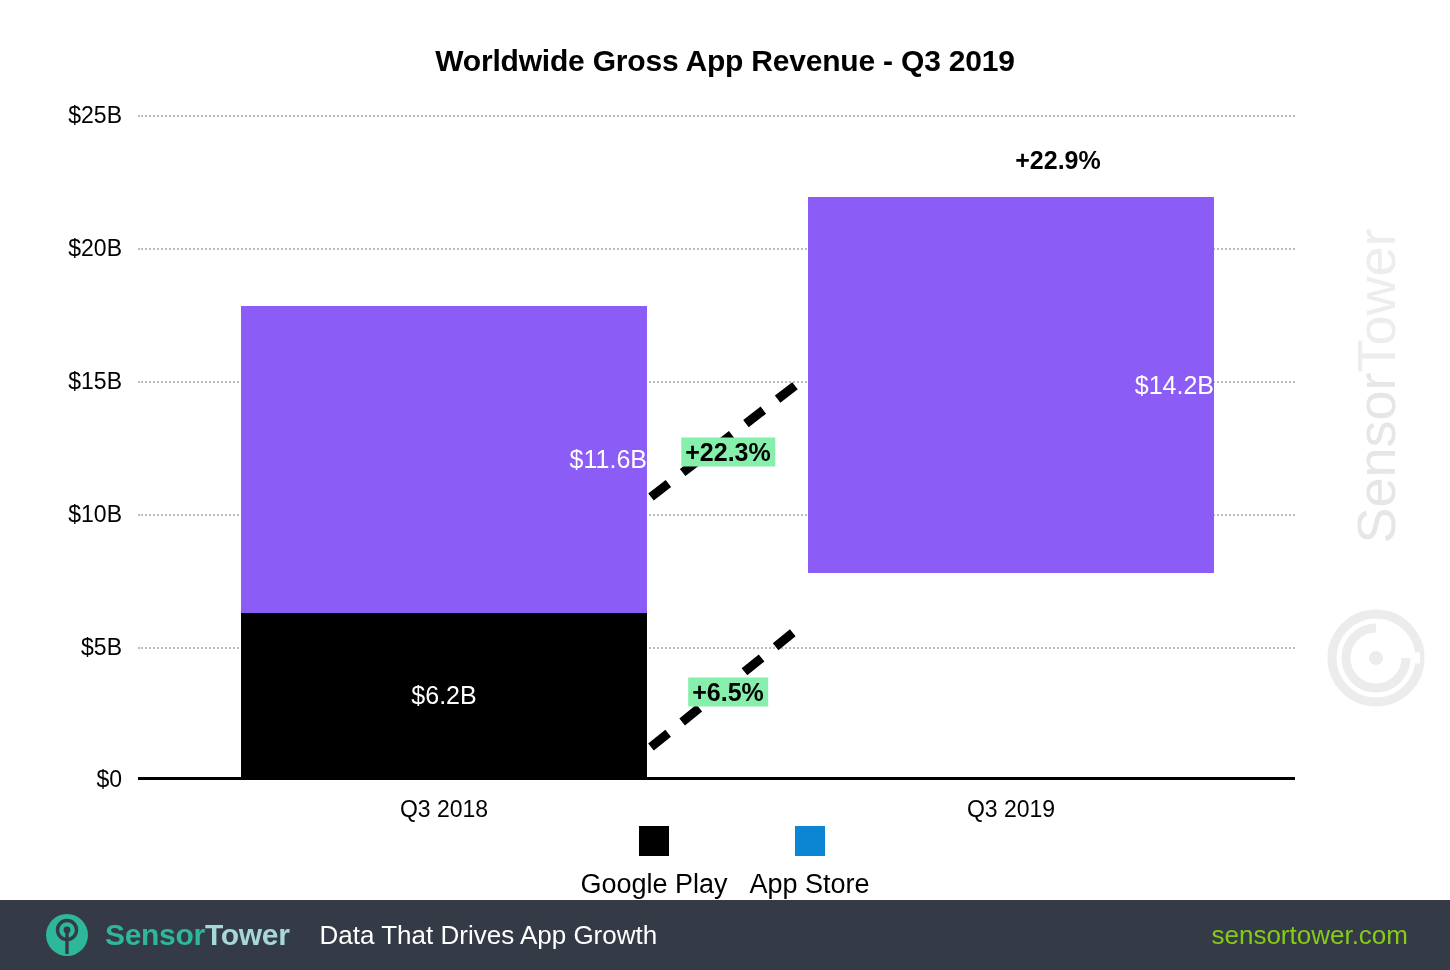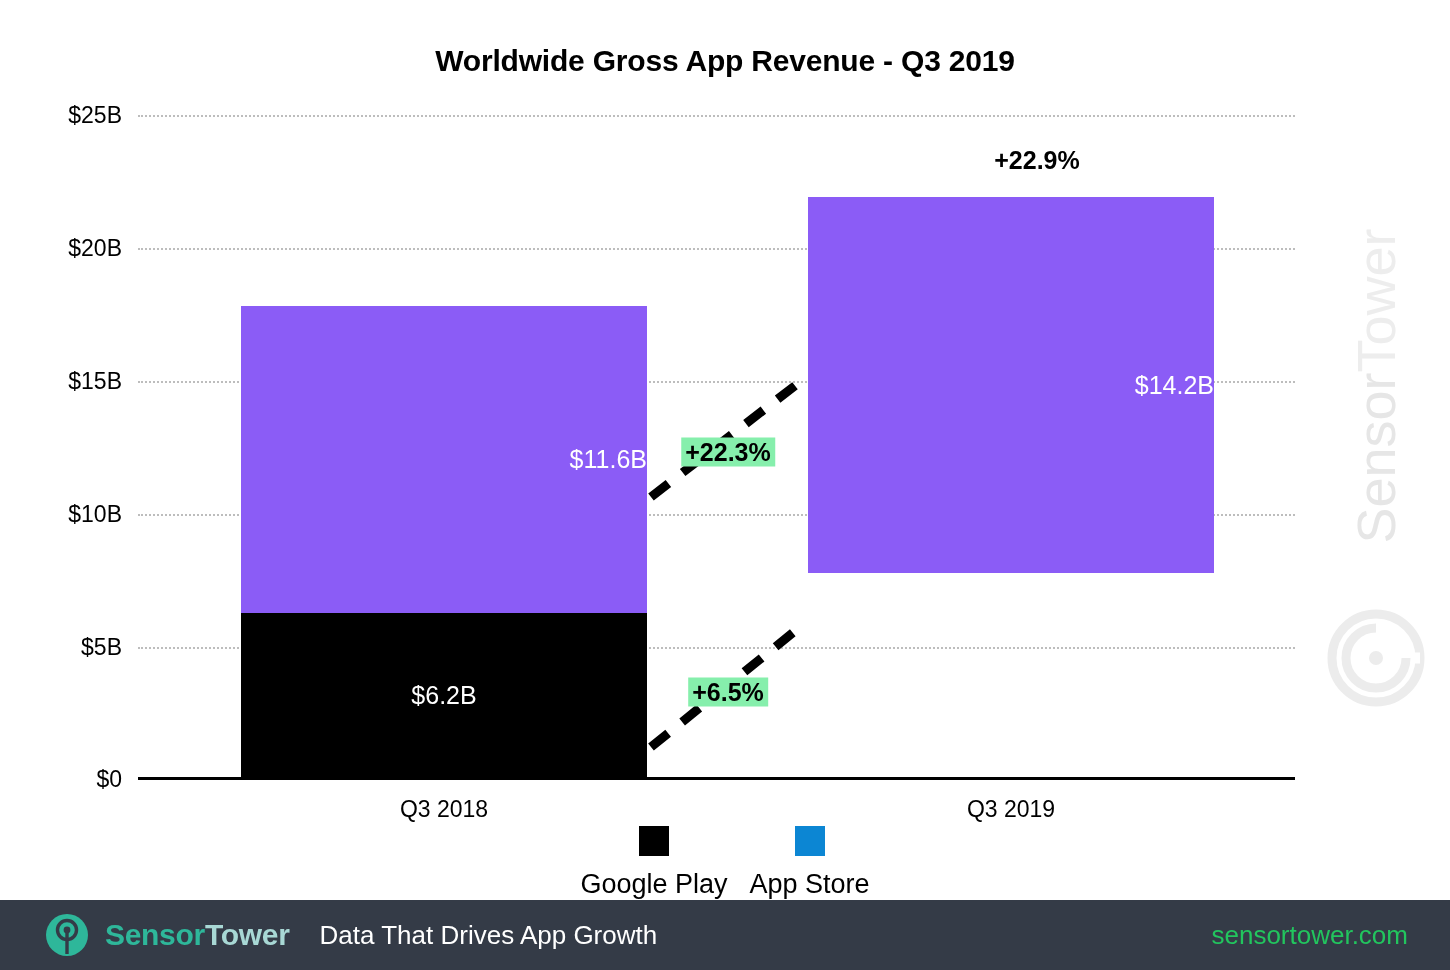--- a/index.html
+++ b/index.html
@@ -205,21 +205,21 @@
   .wm-tower { color: #a8d8d5; }
   #footer-tagline {
     margin-left: 30px;
     font-size: 26px;
     color: #ffffff;
   }
   #footer-url {
     margin-left: auto;
     margin-right: 42px;
     font-size: 26px;
-    color: #22c55e;
+    color: #84cc16;
   }
 </style>
 </head>
 <body>
 
 <div id="figure">
 
   <div id="chart-title">Worldwide Gross App Revenue - Q3 2019</div>
 
   <div id="watermark">
@@ -266,21 +266,21 @@
       <line x1="8" y1="127" x2="162" y2="8" stroke="#000000" stroke-width="9" stroke-dasharray="22 18" stroke-linecap="butt"></line>
     </svg>
 
     <svg class="dash-arrow" style="left:505px; top:500px; width:170px; height:140px;" width="170" height="140" viewBox="0 0 170 140">
       <line x1="8" y1="132" x2="162" y2="8" stroke="#000000" stroke-width="9" stroke-dasharray="22 18" stroke-linecap="butt"></line>
     </svg>
 
     <div class="growth-mid" style="left:590px; top:337px;">+22.3%</div>
     <div class="growth-mid" style="left:590px; top:577px;">+6.5%</div>
 
-    <div class="growth-total" style="left:899px; top:31px;">+22.9%</div>
+    <div class="growth-total" style="left:920px; top:31px;">+22.9%</div>
   </div>
 
   <div id="baseline"></div>
 
   <div class="xtick-label" style="left:444px; top:796px;">Q3 2018</div>
   <div class="xtick-label" style="left:1011px; top:796px;">Q3 2019</div>
 
   <div id="legend">
     <div class="legend-item">
       <span class="legend-swatch" style="background:#000000;"></span>

